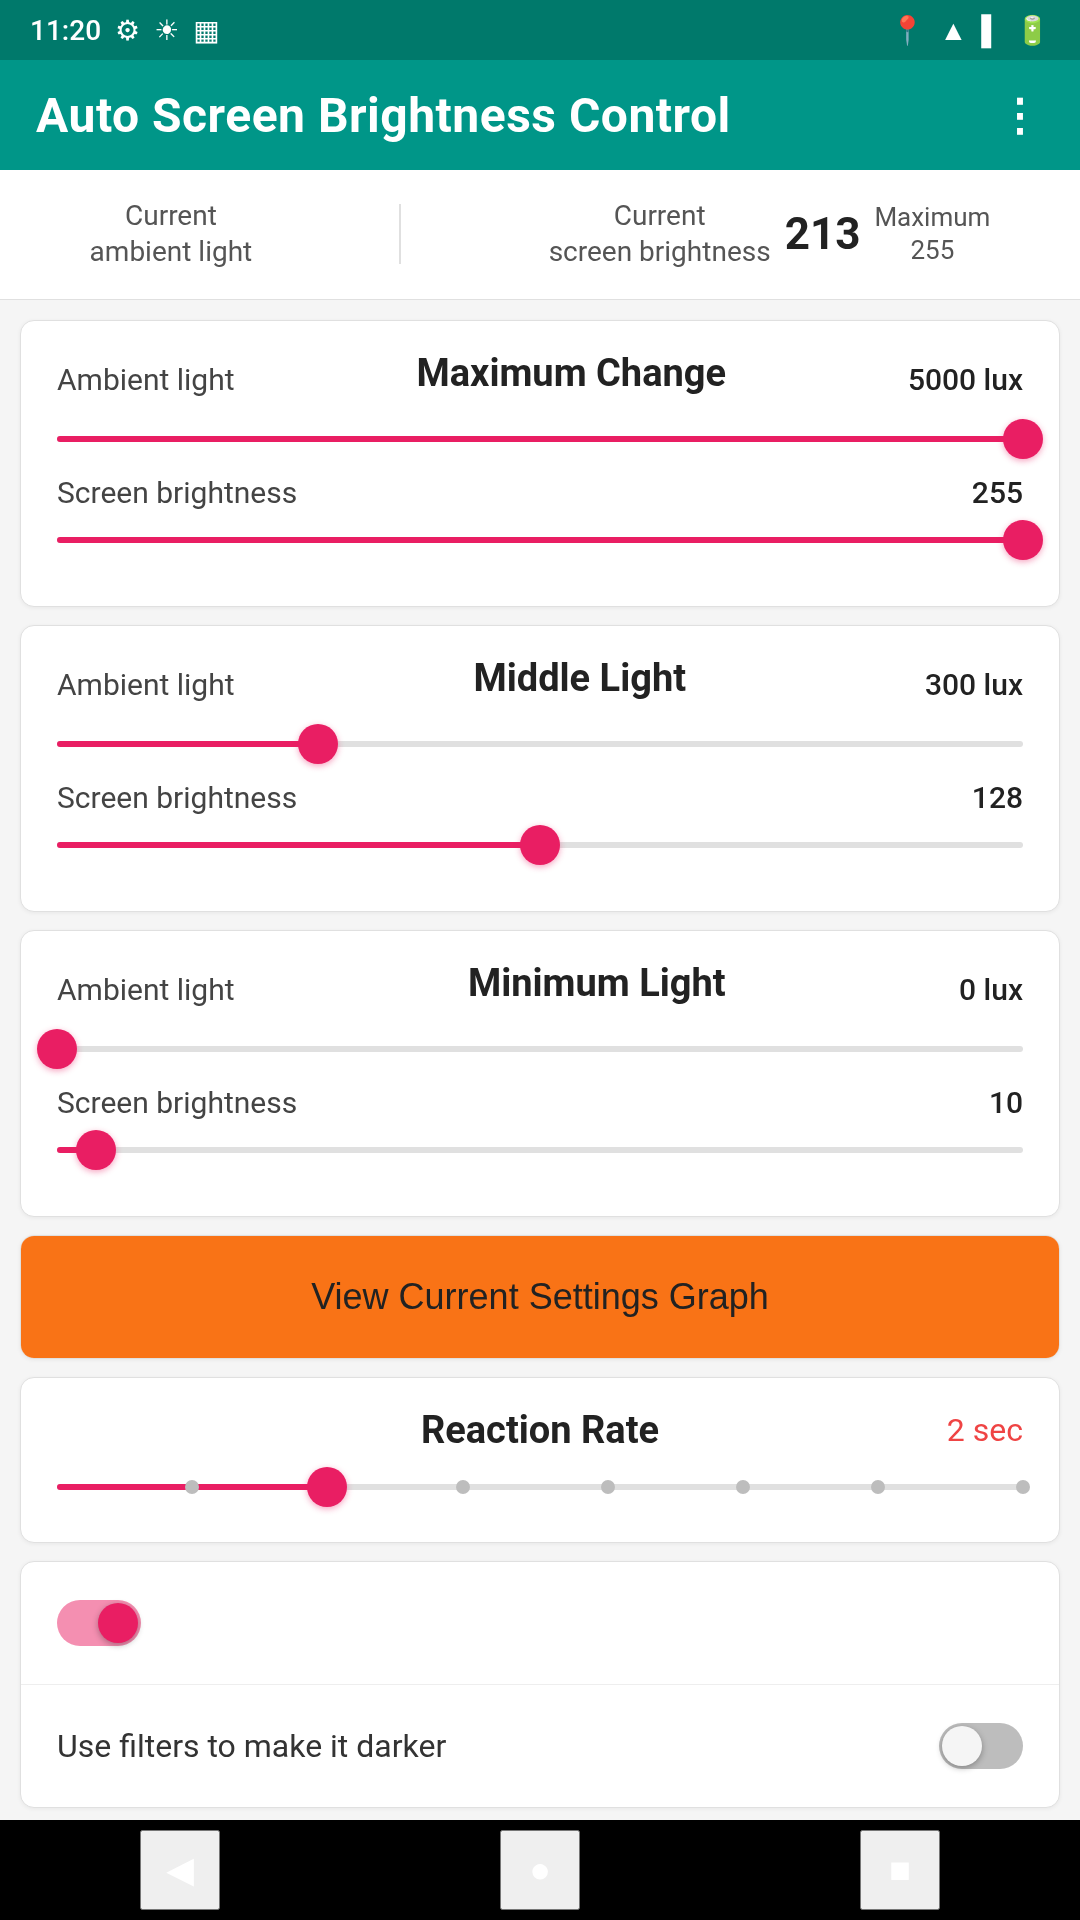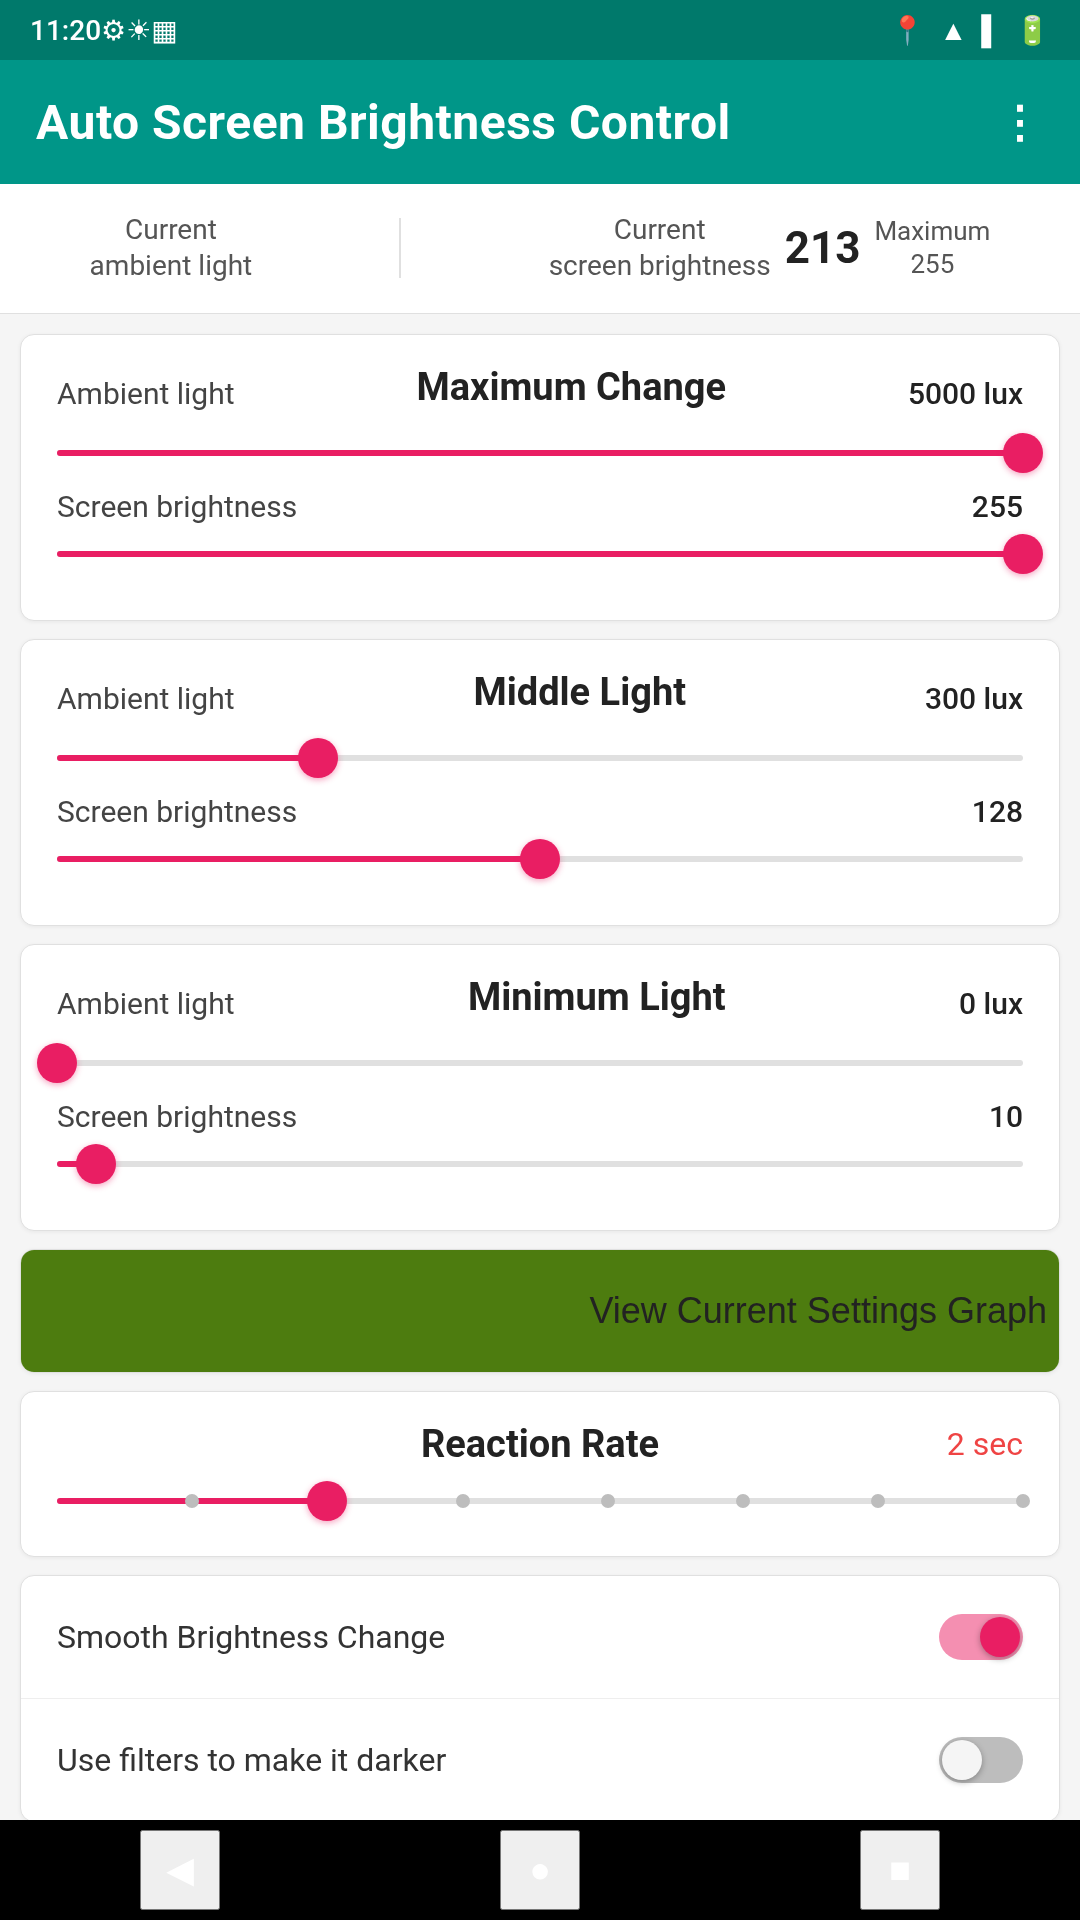--- a/index.html
+++ b/index.html
@@ -18,27 +18,27 @@
       background: #00796b;
       height: 60px;
       display: flex;
       align-items: center;
       justify-content: space-between;
       padding: 0 30px;
       color: white;
       font-size: 28px;
       font-weight: 500;
     }
-    .status-bar-left { display: flex; align-items: center; }
+    .status-bar-left { display: flex; align-items: center; gap: 14px; }
     .status-bar-right { display: flex; align-items: center; gap: 14px; }
 
     
     .app-bar {
       background: #009688;
-      height: 124px;
+      height: 110px;
       display: flex;
       align-items: center;
       justify-content: space-between;
       padding: 0 36px;
       color: white;
     }
     .app-bar-title {
       font-size: 48px;
       font-weight: bold;
       letter-spacing: 0.5px;
@@ -216,27 +216,27 @@
       background: white;
       border-radius: 14px;
       border: 1.5px solid #e0e0e0;
       padding: 0;
       box-shadow: 0 1px 4px rgba(0,0,0,0.06);
       overflow: hidden;
     }
     .view-graph-btn {
       width: 100%;
       padding: 40px 12px;
-      background: #4d7c0f;
+      background: #f97316;
       border: none;
       font-size: 36px;
       font-weight: 500;
       color: #222;
       cursor: pointer;
-      text-align: right;
+      text-align: center;
     }
 
     
     .toggle-card {
       background: white;
       border-radius: 14px;
       border: 1.5px solid #e0e0e0;
       box-shadow: 0 1px 4px rgba(0,0,0,0.06);
       overflow: hidden;
     }
@@ -456,21 +456,20 @@
       <div class="step-dot" style="left:71%"></div>
       <div class="step-dot" style="left:85%"></div>
       <div class="step-dot" style="left:100%"></div>
 
       <div class="stepped-thumb" style="left:28%"></div>
     </div>
   </div>
 
   <div class="toggle-card">
     <div class="toggle-row">
-      <span class="toggle-label">Smooth Brightness Change</span>
       <div class="toggle-switch on">
         <div class="toggle-knob"></div>
       </div>
     </div>
     <div class="toggle-row">
       <span class="toggle-label">Use filters to make it darker</span>
       <div class="toggle-switch off">
         <div class="toggle-knob"></div>
       </div>
     </div>

